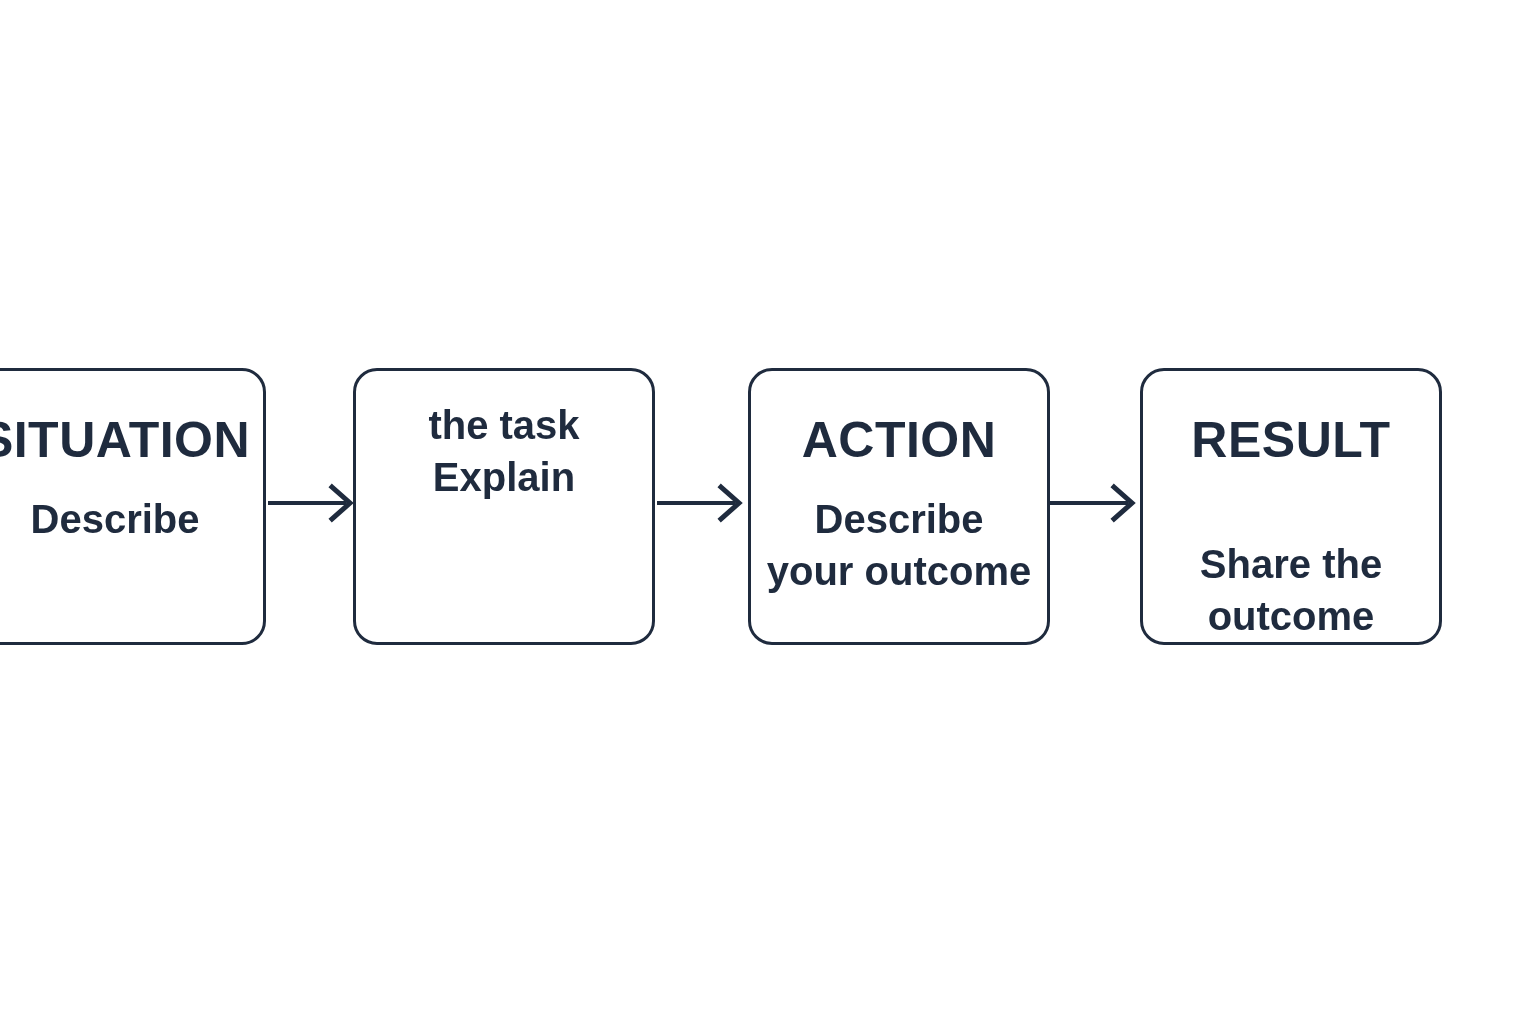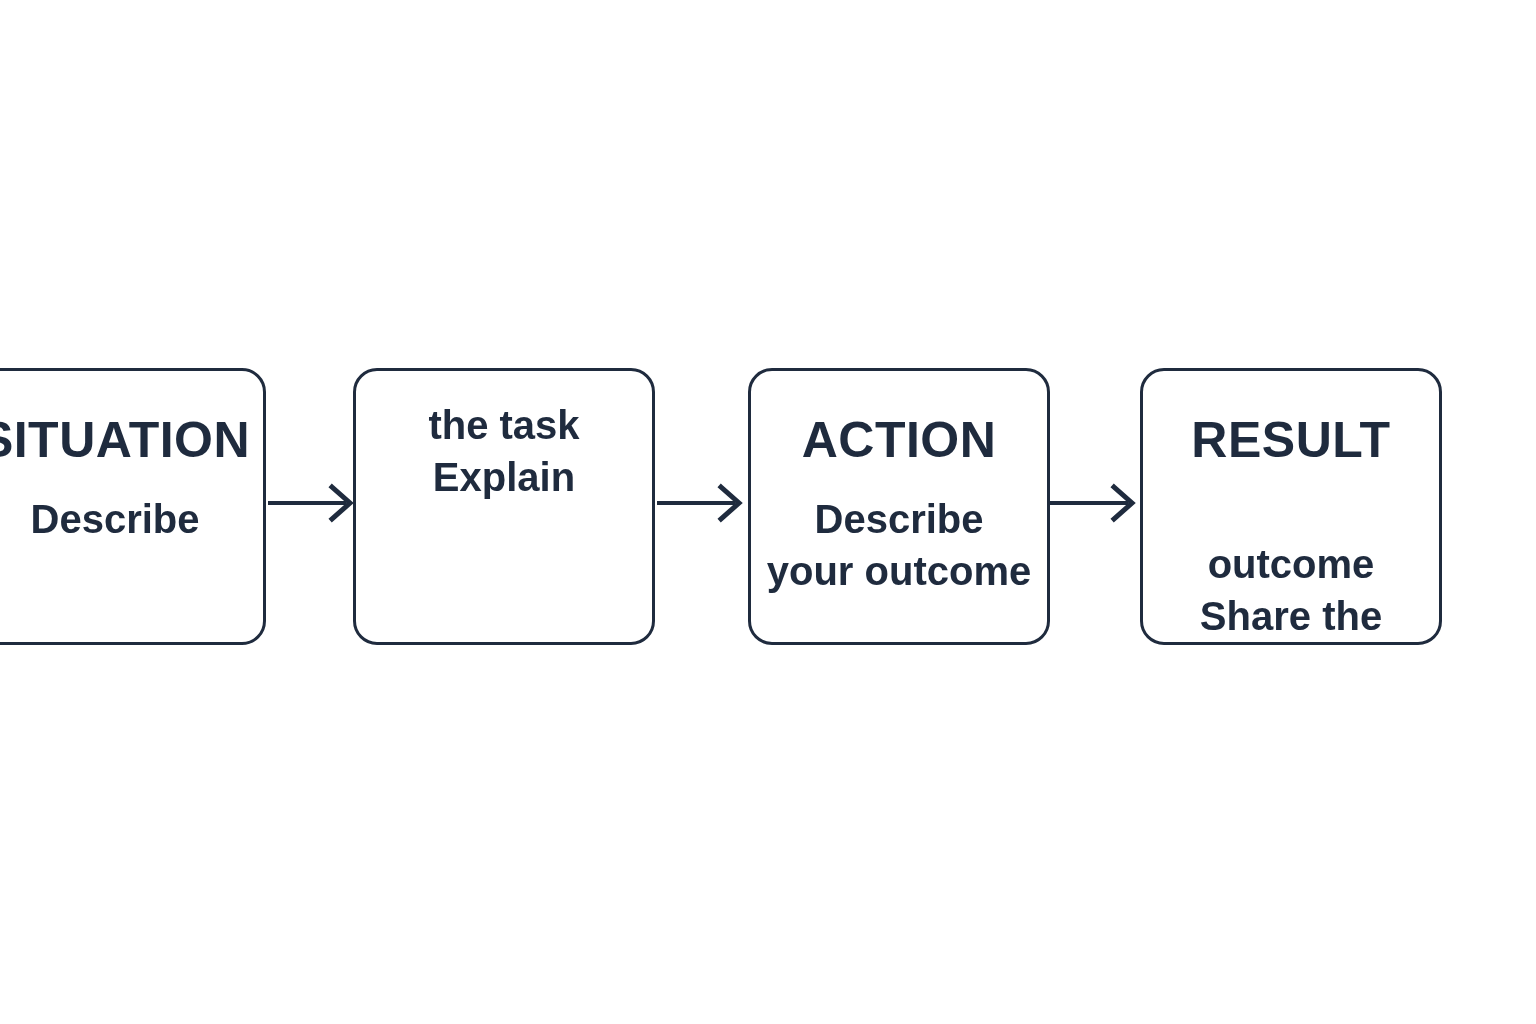--- a/index.html
+++ b/index.html
@@ -122,18 +122,18 @@
   <div class="arrow arrow-3">
     <svg width="94" height="46" viewBox="0 0 94 46" fill="none">
       <path d="M0 23 H78" stroke="#1f2b3e" stroke-width="4" stroke-linecap="butt"></path>
       <path d="M64 7 L82 23 L64 39" stroke="#1f2b3e" stroke-width="5" stroke-linecap="square" stroke-linejoin="miter" fill="none"></path>
     </svg>
   </div>
 
   <div class="step-box box-4">
     <div class="step-title">RESULT</div>
     <div class="step-desc">
+      <span class="desc-line">Share the</span>
       <span class="desc-line">outcome</span>
-      <span class="desc-line">Share the</span>
     </div>
   </div>
 
 </div>
 
 </body></html>

